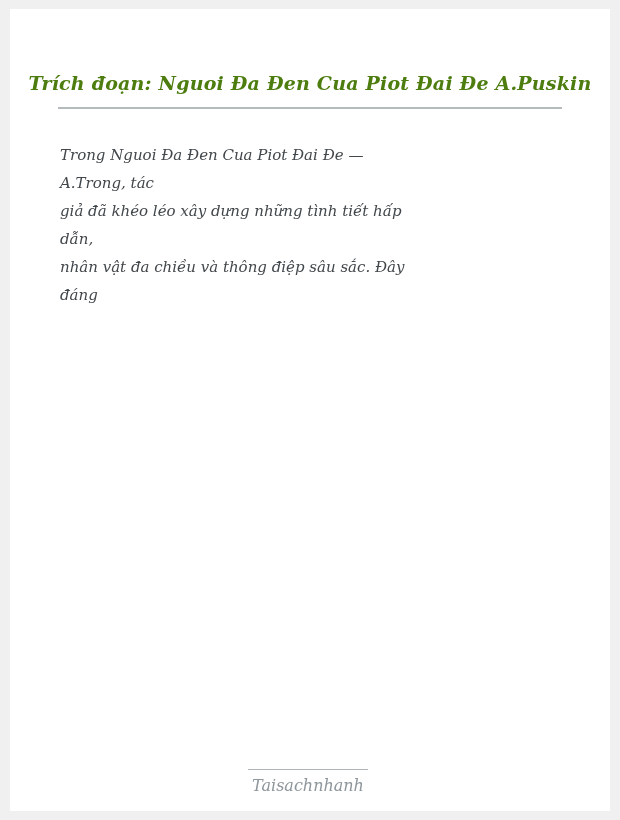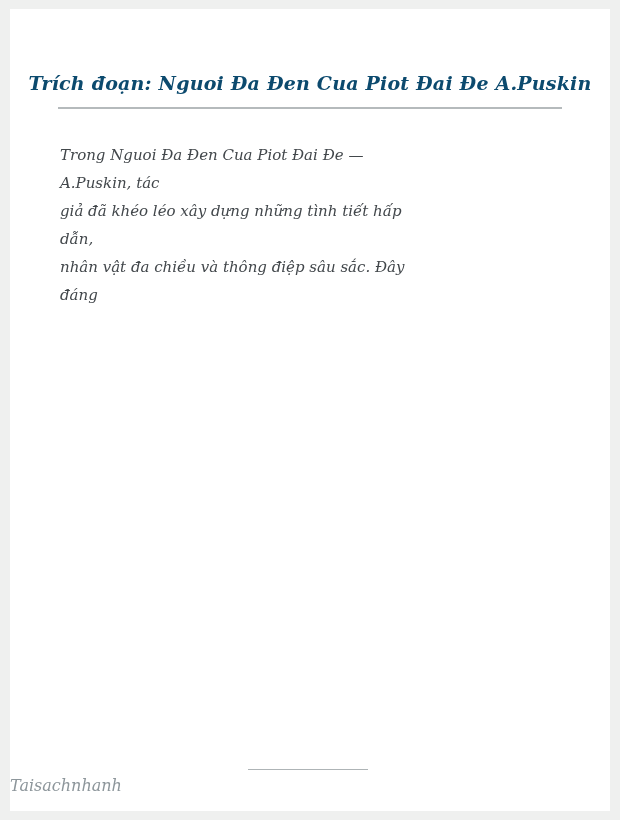--- a/index.html
+++ b/index.html
@@ -20,21 +20,21 @@
     background: #ffffff;
   }
   .page-title {
     margin: 0;
     padding-top: 62px;
     text-align: center;
     font-style: italic;
     font-weight: bold;
     font-size: 19px;
     letter-spacing: 0.2px;
-    color: #0c4a6e;
+    color: #4d7c0f;
     line-height: 24px;
   }
   .title-divider {
     border: none;
     border-top: 2px solid #b5babc;
     margin: 12px 48px 0 48px;
   }
   .excerpt-block {
     margin: 32px 0 0 50px;
     width: 300px;
@@ -45,21 +45,21 @@
     font-size: 15px;
     line-height: 28px;
     color: #42474b;
     white-space: nowrap;
   }
   .footer {
     position: absolute;
     left: 0;
     right: 4px;
     bottom: 14px;
-    text-align: left;
+    text-align: center;
   }
   .footer-divider {
     border: none;
     border-top: 1px solid #aeb4b6;
     width: 120px;
     margin: 0 auto 5px auto;
   }
   .footer-brand {
     font-style: italic;
     font-size: 16px;
@@ -71,21 +71,21 @@
 <body>
 
 <div class="page">
 
   <h1 class="page-title">Trích đoạn: Nguoi Đa Đen Cua Piot Đai Đe A.Puskin</h1>
 
   <hr class="title-divider">
 
   <div class="excerpt-block">
     <p class="excerpt-line">Trong Nguoi Đa Đen Cua Piot Đai Đe —</p>
-    <p class="excerpt-line">A.Puskin, tác</p>
+    <p class="excerpt-line">A.Trong, tác</p>
     <p class="excerpt-line">giả đã khéo léo xây dựng những tình tiết hấp</p>
     <p class="excerpt-line">dẫn,</p>
     <p class="excerpt-line">nhân vật đa chiều và thông điệp sâu sắc. Đây</p>
     <p class="excerpt-line">đáng</p>
   </div>
 
   <div class="footer">
     <hr class="footer-divider">
     <div class="footer-brand">Taisachnhanh</div>
   </div>

